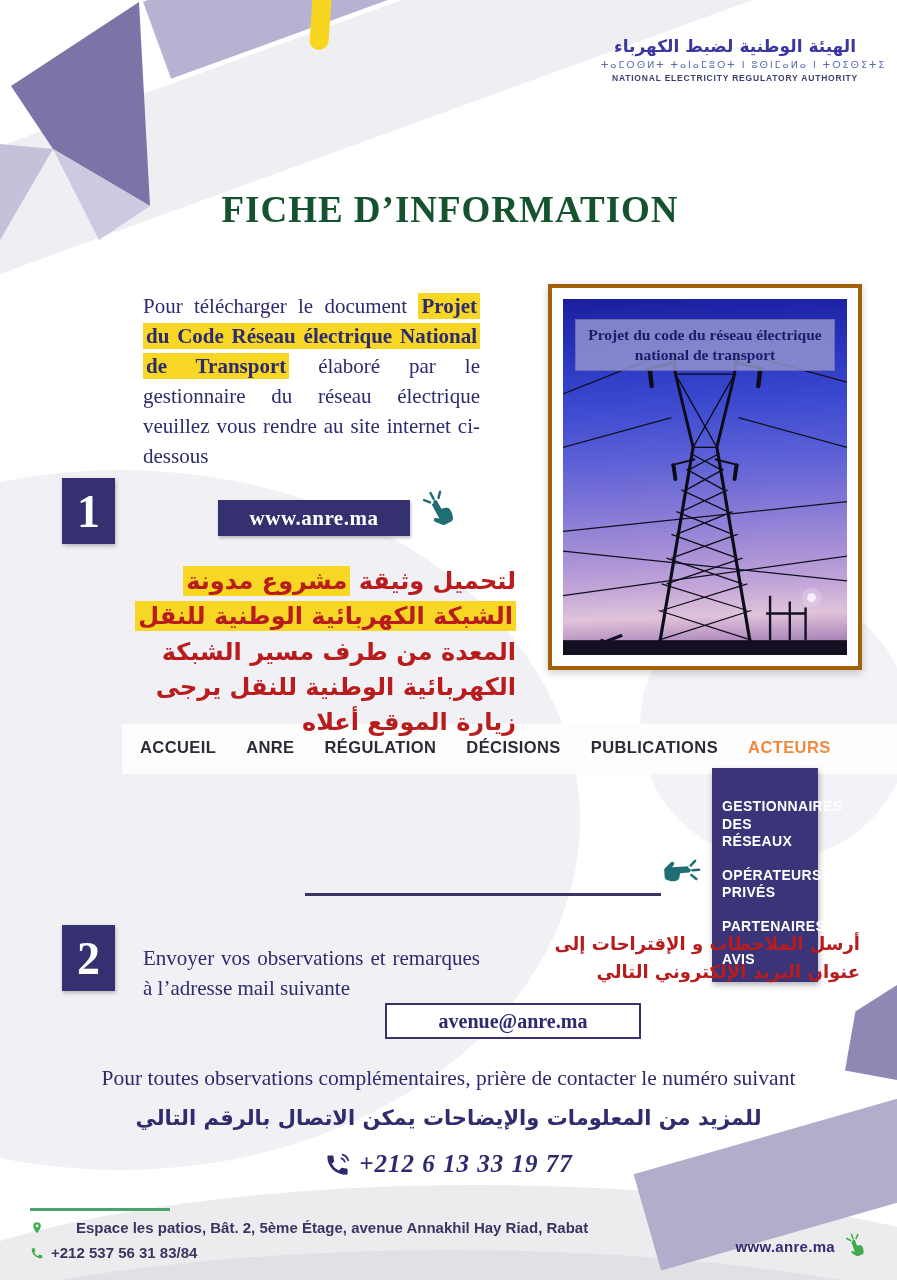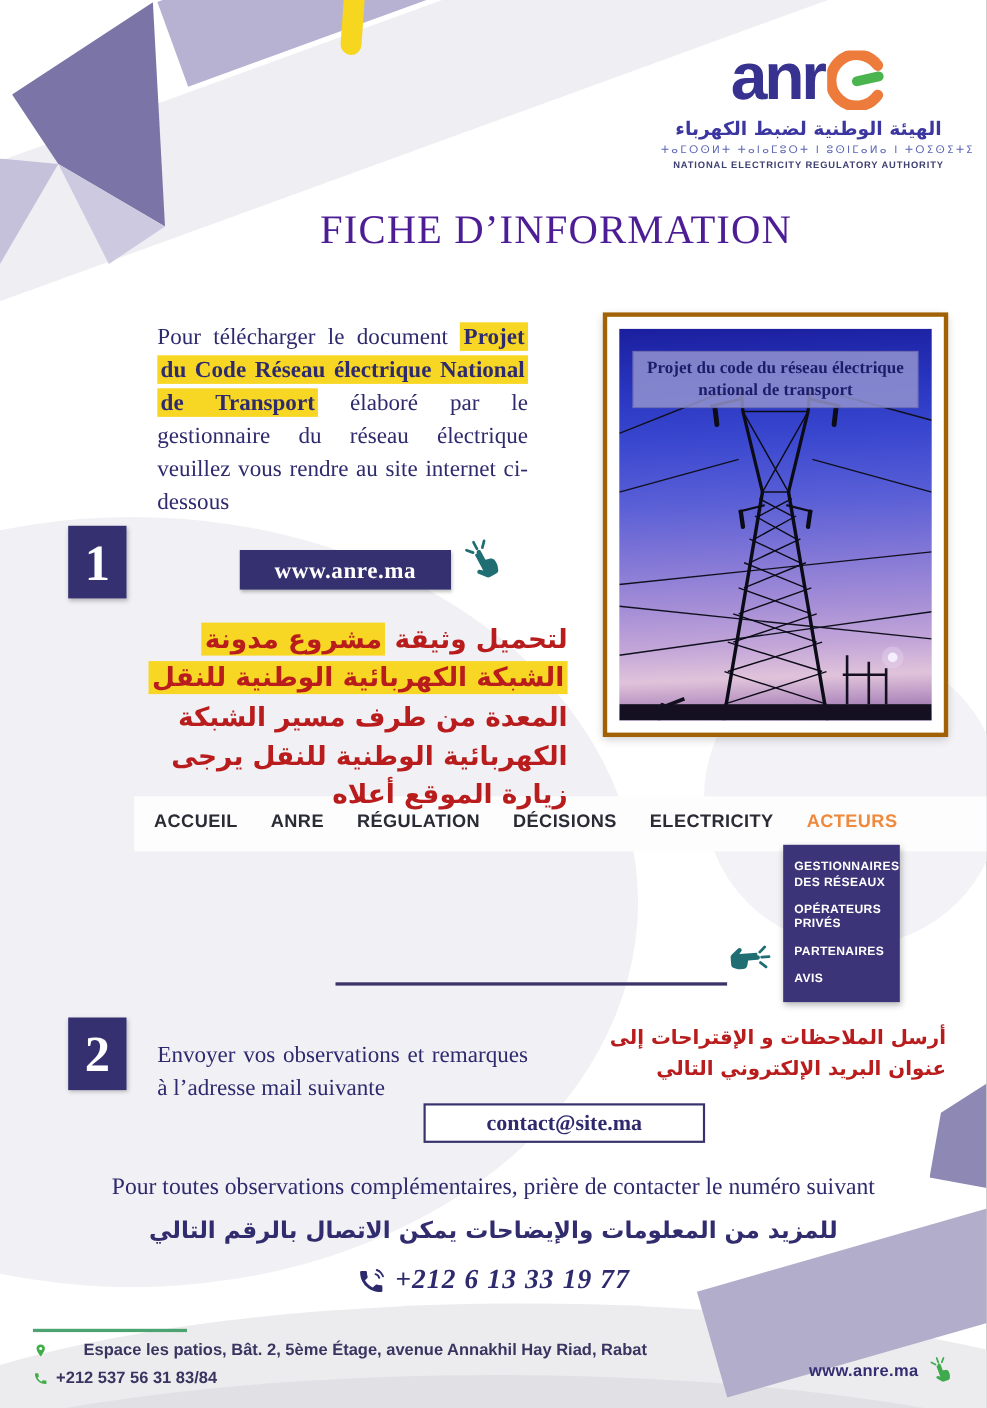--- a/index.html
+++ b/index.html
@@ -29,23 +29,23 @@
   
   .logo{right:28px;top:34px;width:268px;text-align:center;}
   .logo-word{display:flex;align-items:center;justify-content:center;gap:3px;height:72px;}
   .logo-anr{font-size:60px;font-weight:bold;color:#37318f;letter-spacing:-3px;line-height:1;}
   .logo-e{width:54px;height:54px;margin-top:6px;}
   .logo-ar{font-family:"DejaVu Sans",sans-serif;font-size:17px;font-weight:bold;color:#3c36a0;margin-top:2px;direction:rtl;}
   .logo-tif{font-family:"DejaVu Sans",sans-serif;font-size:9.5px;color:#5b67b5;letter-spacing:2px;margin-top:3px;white-space:nowrap;}
   .logo-en{font-size:8.5px;font-weight:bold;color:#3d4070;letter-spacing:.8px;margin-top:3px;}
 
   
-  .title{left:180px;top:188px;width:540px;text-align:right;
-         font-family:"Liberation Serif",serif;font-weight:normal;font-size:37px;
-         color:#4c1d95;letter-spacing:1px;}
+  .title{left:180px;top:188px;width:540px;text-align:center;
+         font-family:"Liberation Serif",serif;font-weight:bold;font-size:37px;
+         color:#14532d;letter-spacing:1px;}
 
   
   .badge{width:53px;height:66px;background:#353070;color:#fff;display:flex;align-items:center;justify-content:center;
          font-family:"Liberation Serif",serif;font-weight:bold;font-size:46px;box-shadow:1px 2px 4px rgba(0,0,0,.25);}
   .badge1{left:62px;top:478px;}
   .badge2{left:62px;top:925px;}
 
   
   .fr-par{font-family:"Liberation Serif",serif;font-size:21px;color:#2e2a6e;line-height:1.43;
           text-align:justify;}
@@ -78,22 +78,22 @@
       border:1px solid rgba(80,80,150,.45);padding:5px 7px;
       font-family:"Liberation Serif",serif;font-weight:bold;font-size:15.5px;line-height:1.3;
       color:#1c1c6b;text-align:center;}
 
   
   .nav{left:140px;top:738px;display:flex;gap:30px;align-items:center;}
   .nav-item{font-size:16.5px;font-weight:bold;letter-spacing:.4px;color:#2b2b36;cursor:pointer;white-space:nowrap;}
   .nav-item.active{color:#ef8a3c;}
   .dropdown{left:712px;top:768px;width:106px;background:#3b3478;box-sizing:border-box;
             padding:14px 10px 12px 10px;box-shadow:1px 3px 6px rgba(0,0,0,.3);}
-  .dd-item{color:#fff;font-size:11px;font-weight:bold;letter-spacing:.35px;line-height:1.25;
-           margin-bottom:11px;cursor:pointer;}
+  .dd-item{color:#fff;font-size:14px;font-weight:bold;letter-spacing:.35px;line-height:1.25;
+           margin-bottom:11px;cursor:pointer;margin-top:16px;}
   .dd-item:last-child{margin-bottom:1px;}
 
   .divider{left:305px;top:893px;width:356px;height:2.5px;background:#3a3468;}
 
   
   .email-box{left:385px;top:1003px;width:252px;height:32px;background:#fff;border:2px solid #39336d;
              display:flex;align-items:center;justify-content:center;cursor:pointer;
              font-family:"Liberation Serif",serif;font-weight:bold;font-size:20px;color:#2e2a6e;}
   .contact-fr{left:0;top:1066px;width:897px;text-align:center;
               font-family:"Liberation Serif",serif;font-size:21.5px;color:#2e2a6e;}
@@ -127,27 +127,20 @@
   <div class="deco circle-right"></div>
   <div class="deco bottom-ellipse1"></div>
   <div class="deco bottom-ellipse2"></div>
   <div class="deco br-band"></div>
   <div class="deco purple-pent"></div>
   <div class="deco nav-white-band"></div>
 
   <div class="content">
 
     <div class="abs logo">
-      <div class="logo-word">
-        <span class="logo-anr">anr</span>
-        <svg class="logo-e" viewBox="0 0 60 60">
-          <path d="M51 15 A26 26 0 1 0 51 45" fill="none" stroke="#ec7b3c" stroke-width="11" stroke-linecap="round"></path>
-          <path d="M30 31 L52 26" stroke="#4ab54e" stroke-width="10" stroke-linecap="round" fill="none"></path>
-        </svg>
-      </div>
       <div class="logo-ar">الهيئة الوطنية لضبط الكهرباء</div>
       <div class="logo-tif">ⵜⴰⵎⵔⵙⵍⵜ ⵜⴰⵏⴰⵎⵓⵔⵜ ⵏ ⵓⵙⵏⵎⴰⵍⴰ ⵏ ⵜⵔⵉⵙⵉⵜⵉ</div>
       <div class="logo-en">NATIONAL ELECTRICITY REGULATORY AUTHORITY</div>
     </div>
 
     <div class="abs title">FICHE D’INFORMATION</div>
 
     <div class="abs badge badge1">1</div>
 
     <p class="abs fr-par fr1"><span>Pour télécharger le document </span><span class="hl">Projet du Code Réseau électrique National de Transport</span><span> élaboré par le gestionnaire du réseau électrique veuillez vous rendre au site internet ci-dessous</span></p>
@@ -207,21 +200,21 @@
         </svg>
         <div class="cover-title">Projet du code du réseau électrique national de transport</div>
       </div>
     </div>
 
     <div class="abs nav">
       <span class="nav-item">ACCUEIL</span>
       <span class="nav-item">ANRE</span>
       <span class="nav-item">RÉGULATION</span>
       <span class="nav-item">DÉCISIONS</span>
-      <span class="nav-item">ELECTRICITY</span>
+      <span class="nav-item">PUBLICATIONS</span>
       <span class="nav-item active">ACTEURS</span>
     </div>
 
     <div class="abs dropdown">
       <div class="dd-item">GESTIONNAIRES DES RÉSEAUX</div>
       <div class="dd-item">OPÉRATEURS PRIVÉS</div>
       <div class="dd-item">PARTENAIRES</div>
       <div class="dd-item">AVIS</div>
     </div>
 
@@ -232,21 +225,21 @@
           <path d="M31.5 6.5l-4.5 5"></path>
       </g>
       <path fill="currentColor" d="M19.8 14c0-1.3 1-2.3 2.2-2.3s2.2 1 2.2 2.3v9l4.6 1.2c1.9.5 3.2 2.2 3.2 4.2v3.1c0 .9-.15 1.8-.45 2.6l-1.1 3.1c-.5 1.4-1.8 2.3-3.3 2.3h-6.9c-1.1 0-2.2-.5-2.9-1.4l-5.2-6.3c-.7-.85-.6-2.1.2-2.8.75-.7 1.9-.7 2.7-.05l2.5 2.1V14z"></path>
     </svg>
 
     <div class="abs divider"></div>
 
     <div class="abs badge badge2">2</div>
     <p class="abs fr-par fr2">Envoyer vos observations et remarques à l’adresse mail suivante</p>
     <p class="abs ar-par ar2" dir="rtl">أرسل الملاحظات و الإقتراحات إلى عنوان البريد الإلكتروني التالي</p>
-    <div class="abs email-box">contact@site.ma</div>
+    <div class="abs email-box">avenue@anre.ma</div>
 
     <div class="abs contact-fr">Pour toutes observations complémentaires, prière de contacter le numéro suivant</div>
     <div class="abs contact-ar" dir="rtl">للمزيد من المعلومات والإيضاحات يمكن الاتصال بالرقم التالي</div>
 
     <div class="abs phone-row">
       <svg class="phone-big-icon" viewBox="0 0 24 24">
         <path fill="currentColor" d="M6.62 10.79a15.05 15.05 0 0 0 6.59 6.59l2.2-2.2a1 1 0 0 1 1.01-.24c1.12.37 2.33.57 3.58.57a1 1 0 0 1 1 1V20a1 1 0 0 1-1 1C10.07 21 3 13.93 3 5a1 1 0 0 1 1-1h3.5a1 1 0 0 1 1 1c0 1.25.2 2.45.57 3.57a1 1 0 0 1-.25 1.02l-2.2 2.2z"></path>
         <g fill="none" stroke="currentColor" stroke-width="1.6" stroke-linecap="round">
           <path d="M15.5 6.5a4.5 4.5 0 0 1 3 3"></path>
             <path d="M16.5 3.2a8 8 0 0 1 5 5"></path>

